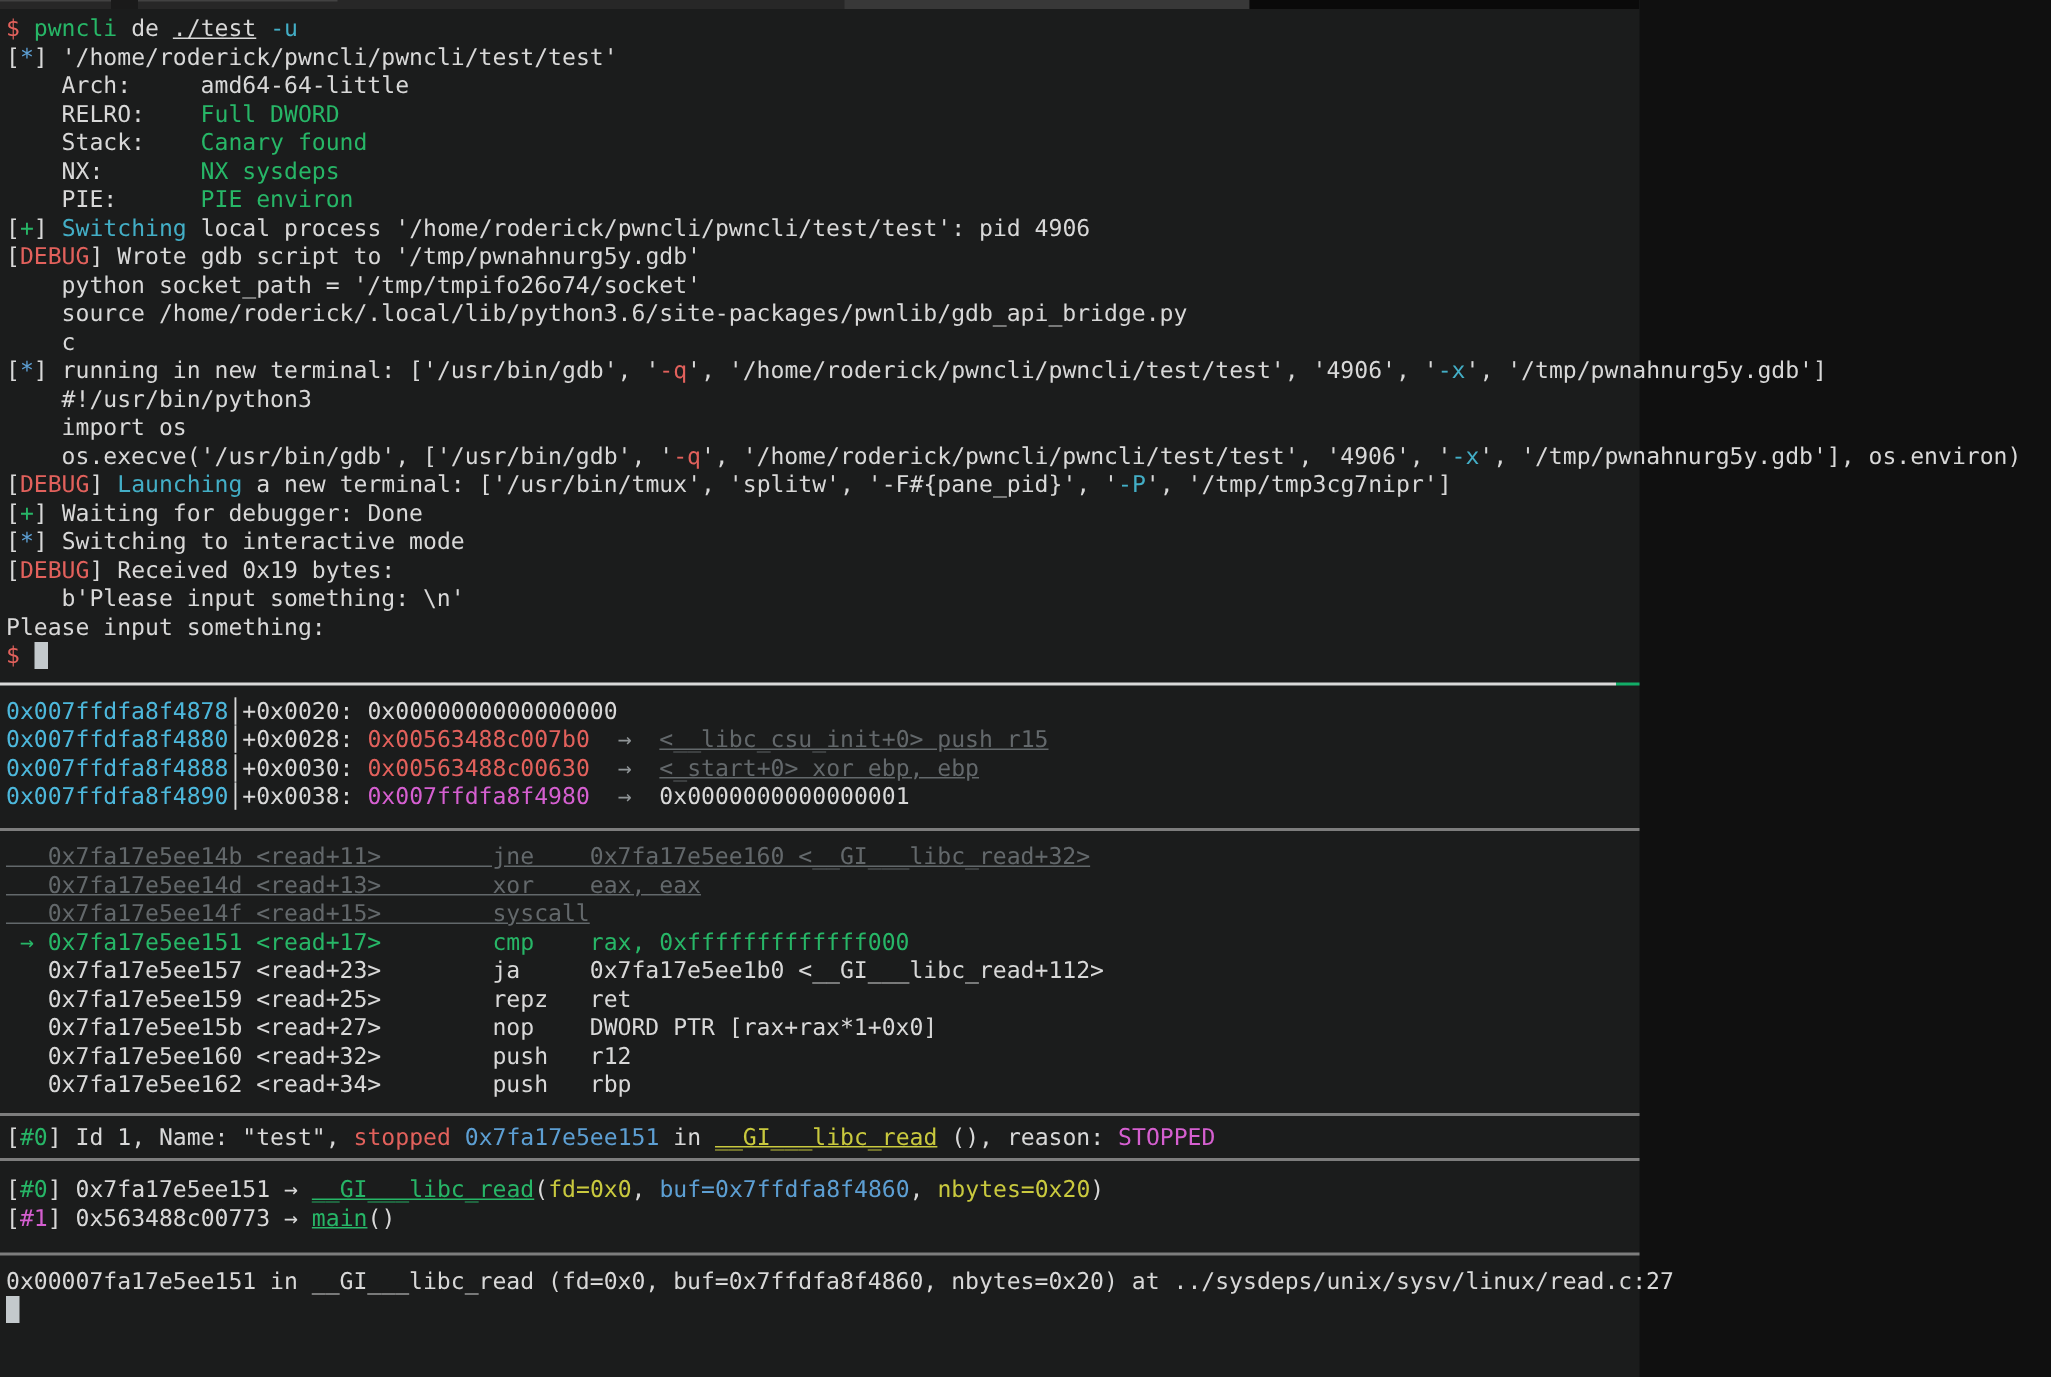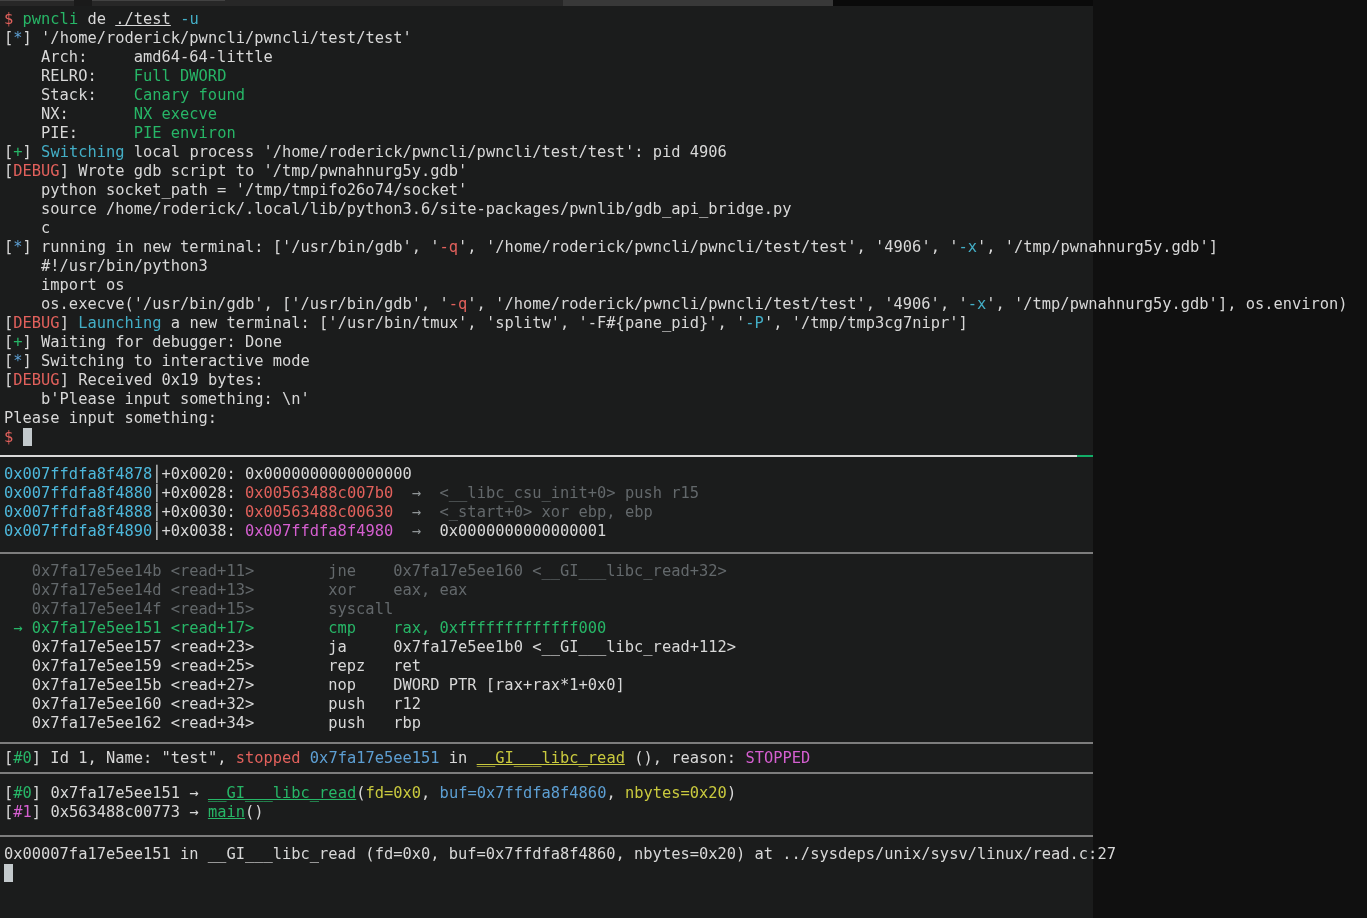--- a/index.html
+++ b/index.html
@@ -31,21 +31,21 @@
   [data-name="section-separator-4"]{margin:13px 0 8px 0;}
 
   .s-f{color:var(--fg);}
   .s-r{color:var(--red);}
   .s-g{color:var(--green);}
   .s-c{color:var(--cyan);}
   .s-b{color:var(--blue);}
   .s-c2{color:var(--c2);}
   .s-m{color:var(--magenta);}
   .s-y{color:var(--yellow);}
-  .s-d{color:var(--dim);}
+  .s-d{color:var(--dim);text-decoration:underline;}
   .s-gr{color:var(--gr);}
   .s-fu{color:var(--fg);text-decoration:underline;}
   .s-gu{color:var(--green);text-decoration:underline;}
   .s-yu{color:var(--yellow);text-decoration:underline;}
   .s-cur{background:var(--cur);color:var(--cur);}
 </style>
 </head>
 <body>
 
 <div class="terminal" data-name="terminal" style="--bg: #1b1c1c; --fg: #d8d8d8; --red: #e2615c; --green: #27b667; --cyan: #43aec6; --blue: #5d9fd3; --c2: #4db8dc; --magenta: #d55fd0; --yellow: #c9c93e; --dim: #63686b; --gr: #8f9496; --cur: #c3c9cc; --sepGray: #7d7d7d; --sepWhite: #d9d9d9; --sepGreen: #12ad67;">
@@ -55,21 +55,21 @@
     <div class="seg" data-name="tab-strip-segment"></div>
     <div class="blk" data-name="tab-strip-titlebar"></div>
   </div>
   <div data-name="panes-root" id="panes-root">
       <div data-name="pwncli-session-pane" class="pane">
         <div class="line" data-name="pwncli-session-pane-line"><span class="s-r" data-name="text-segment">$ </span><span class="s-g" data-name="text-segment">pwncli</span><span class="s-f" data-name="text-segment"> de </span><span class="s-fu" data-name="text-segment">./test</span><span class="s-f" data-name="text-segment"> </span><span class="s-c" data-name="text-segment">-u</span></div>
         <div class="line" data-name="pwncli-session-pane-line"><span class="s-f" data-name="text-segment">[</span><span class="s-b" data-name="text-segment">*</span><span class="s-f" data-name="text-segment">] '/home/roderick/pwncli/pwncli/test/test'</span></div>
         <div class="line" data-name="pwncli-session-pane-line"><span class="s-f" data-name="text-segment">    Arch:     amd64-64-little</span></div>
         <div class="line" data-name="pwncli-session-pane-line"><span class="s-f" data-name="text-segment">    RELRO:    </span><span class="s-g" data-name="text-segment">Full DWORD</span></div>
         <div class="line" data-name="pwncli-session-pane-line"><span class="s-f" data-name="text-segment">    Stack:    </span><span class="s-g" data-name="text-segment">Canary found</span></div>
-        <div class="line" data-name="pwncli-session-pane-line"><span class="s-f" data-name="text-segment">    NX:       </span><span class="s-g" data-name="text-segment">NX execve</span></div>
+        <div class="line" data-name="pwncli-session-pane-line"><span class="s-f" data-name="text-segment">    NX:       </span><span class="s-g" data-name="text-segment">NX sysdeps</span></div>
         <div class="line" data-name="pwncli-session-pane-line"><span class="s-f" data-name="text-segment">    PIE:      </span><span class="s-g" data-name="text-segment">PIE environ</span></div>
         <div class="line" data-name="pwncli-session-pane-line"><span class="s-f" data-name="text-segment">[</span><span class="s-g" data-name="text-segment">+</span><span class="s-f" data-name="text-segment">] </span><span class="s-c" data-name="text-segment">Switching</span><span class="s-f" data-name="text-segment"> local process '/home/roderick/pwncli/pwncli/test/test': pid 4906</span></div>
         <div class="line" data-name="pwncli-session-pane-line"><span class="s-f" data-name="text-segment">[</span><span class="s-r" data-name="text-segment">DEBUG</span><span class="s-f" data-name="text-segment">] Wrote gdb script to '/tmp/pwnahnurg5y.gdb'</span></div>
         <div class="line" data-name="pwncli-session-pane-line"><span class="s-f" data-name="text-segment">    python socket_path = '/tmp/tmpifo26o74/socket'</span></div>
         <div class="line" data-name="pwncli-session-pane-line"><span class="s-f" data-name="text-segment">    source /home/roderick/.local/lib/python3.6/site-packages/pwnlib/gdb_api_bridge.py</span></div>
         <div class="line" data-name="pwncli-session-pane-line"><span class="s-f" data-name="text-segment">    c</span></div>
         <div class="line" data-name="pwncli-session-pane-line"><span class="s-f" data-name="text-segment">[</span><span class="s-b" data-name="text-segment">*</span><span class="s-f" data-name="text-segment">] running in new terminal: ['/usr/bin/gdb', '</span><span class="s-r" data-name="text-segment">-q</span><span class="s-f" data-name="text-segment">', '/home/roderick/pwncli/pwncli/test/test', '4906', '</span><span class="s-c" data-name="text-segment">-x</span><span class="s-f" data-name="text-segment">', '/tmp/pwnahnurg5y.gdb']</span></div>
         <div class="line" data-name="pwncli-session-pane-line"><span class="s-f" data-name="text-segment">    #!/usr/bin/python3</span></div>
         <div class="line" data-name="pwncli-session-pane-line"><span class="s-f" data-name="text-segment">    import os</span></div>
         <div class="line" data-name="pwncli-session-pane-line"><span class="s-f" data-name="text-segment">    os.execve('/usr/bin/gdb', ['/usr/bin/gdb', '</span><span class="s-r" data-name="text-segment">-q</span><span class="s-f" data-name="text-segment">', '/home/roderick/pwncli/pwncli/test/test', '4906', '</span><span class="s-c" data-name="text-segment">-x</span><span class="s-f" data-name="text-segment">', '/tmp/pwnahnurg5y.gdb'], os.environ)</span></div>

